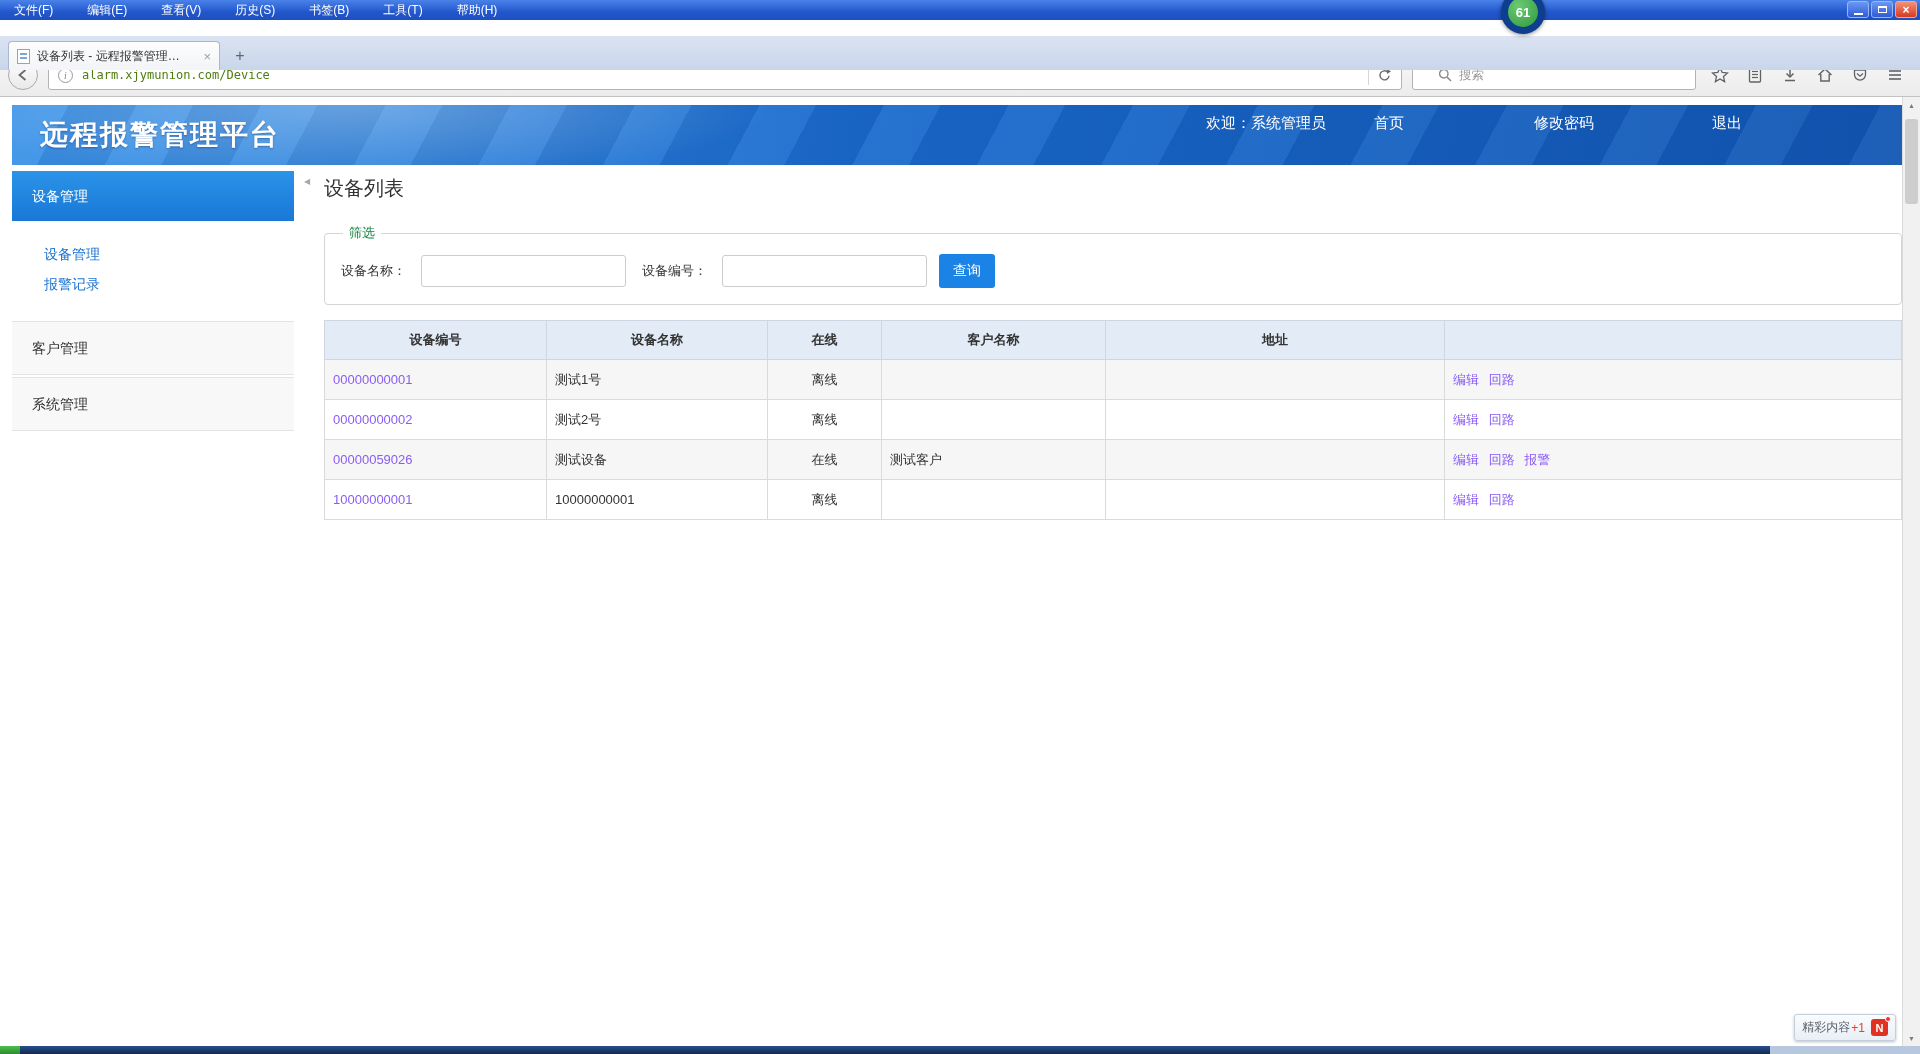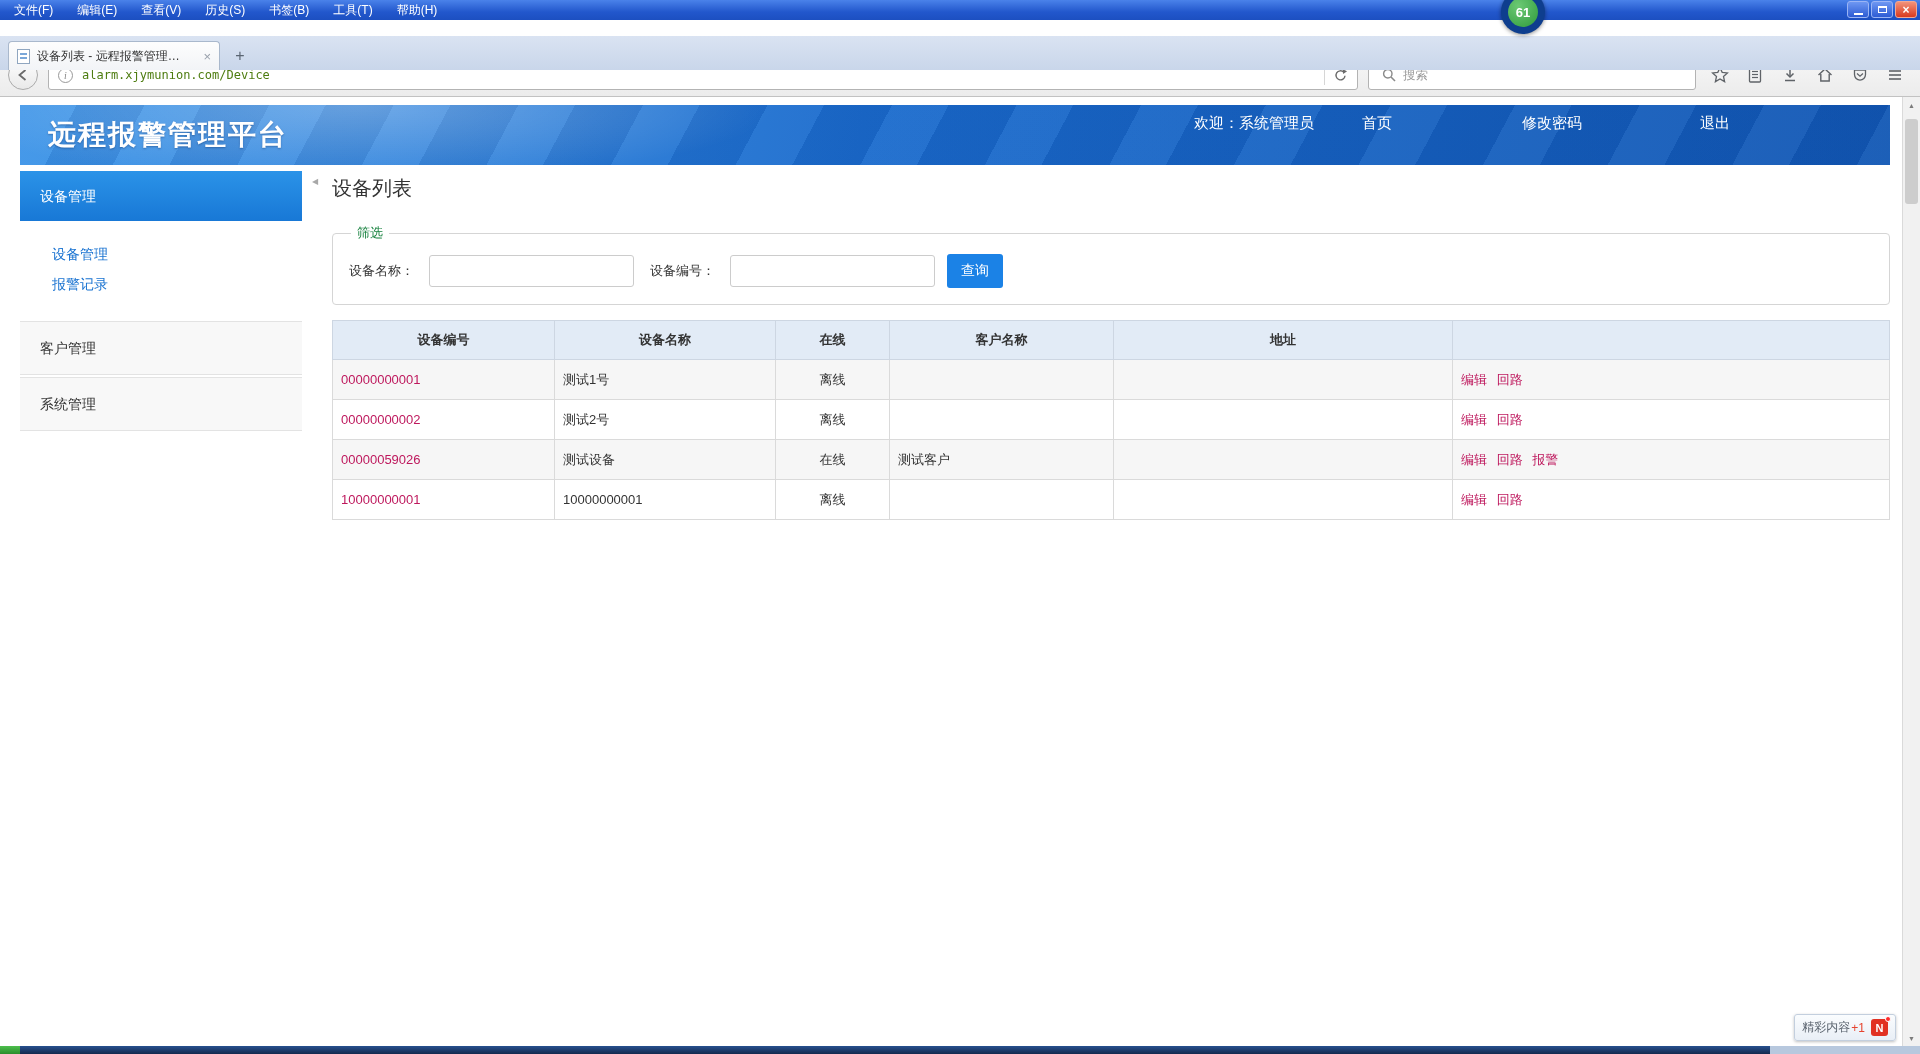--- a/index.html
+++ b/index.html
@@ -4,21 +4,21 @@
 <style>
   * { margin:0; padding:0; box-sizing:border-box; }
   body { width:1920px; height:1054px; position:relative; overflow:hidden; background:#fff;
          font-family:"Liberation Sans", sans-serif; }
   a { text-decoration:none; cursor:pointer; }
 
   
   .titlebar { position:absolute; top:0; left:0; right:0; height:20px; z-index:50;
               background:linear-gradient(180deg,#4a82ea,#2257cc 60%,#1c4fc0);
               display:flex; align-items:center; }
-  .menubar { display:flex; gap:8px; padding-left:6px; }
+  .menubar { display:flex; gap:18px; padding-left:6px; }
   .menu-item { color:#fff; font-size:12px; padding:1px 8px; white-space:nowrap; }
   .winbtns { position:absolute; right:3px; top:1px; display:flex; gap:2px; }
   .winbtn { width:22px; height:17px; border-radius:3px; display:flex; align-items:center; justify-content:center; }
   .winbtn.minmax { background:linear-gradient(#6e97f2,#2d5cd4); border:1px solid #9ab4f5; }
   .winbtn.closew { background:linear-gradient(#f2927a,#d83a20); border:1px solid #f0a896;
                    color:#fff; font-size:12px; font-weight:bold; line-height:1; }
   .glyph-min { width:9px; height:2px; background:#fff; margin-top:8px; }
   .glyph-max { width:9px; height:7px; border:1px solid #fff; border-top-width:2px; }
 
   .badge { position:absolute; left:1501px; top:-10px; width:44px; height:44px; border-radius:50%;
@@ -50,32 +50,32 @@
   .backbtn { width:30px; height:30px; border-radius:50%; border:1px solid #ababab; flex:0 0 auto;
              background:linear-gradient(#fdfdfd,#e9e9e9); display:flex; align-items:center; justify-content:center; }
   .urlbar { flex:1; min-width:0; height:30px; background:#fff; border:1px solid #b3b3b3; border-radius:3px;
             margin:0 10px; display:flex; align-items:center; padding:0 9px; }
   .info-icon { width:15px; height:15px; border:1px solid #999; border-radius:50%; color:#888;
                font-size:10px; font-style:italic; font-family:"Liberation Serif",serif; flex:0 0 auto;
                display:flex; align-items:center; justify-content:center; }
   .url-text { flex:1; margin-left:9px; font-family:"DejaVu Sans Mono",monospace; font-size:12px; color:#4d7c0f;
               white-space:nowrap; overflow:hidden; }
   .reload-btn { border-left:1px solid #d6d6d6; padding-left:8px; height:20px; display:flex; align-items:center; }
-  .searchbar { width:328px; height:30px; background:#fff; border:1px solid #b3b3b3; border-radius:3px;
-               display:flex; align-items:center; padding:0 13px; flex:0 0 auto; }
+  .searchbar { width:284px; height:30px; background:#fff; border:1px solid #b3b3b3; border-radius:3px;
+               display:flex; align-items:center; padding:0 25px; flex:0 0 auto; }
   .searchbar input { border:none; outline:none; flex:1; margin-left:7px; font-size:12.5px; color:#333;
                      font-family:inherit; background:transparent; }
   .searchbar input::placeholder { color:#9a9a9a; }
   .toolicons { display:flex; align-items:center; gap:17px; margin:0 8px 0 15px; flex:0 0 auto; }
   .ticon { display:flex; align-items:center; justify-content:center; }
 
   
   .viewport { position:absolute; top:97px; left:0; right:0; bottom:8px; background:#fff; }
   .webpage { position:absolute; top:0; left:0; right:18px; bottom:0; overflow:hidden; }
-  .page-inner { padding:8px 12px 0 12px;margin-left:8px; }
+  .page-inner { padding:8px 0 0 12px; }
 
   .site-header { height:60px; position:relative; overflow:hidden;
                  background:linear-gradient(100deg,#3c94e8 0%,#1a6bcd 45%,#1157b4 100%); }
   .site-header::before { content:""; position:absolute; inset:0;
      background:radial-gradient(ellipse 700px 130px at 18% 0%, rgba(255,255,255,.28), transparent 60%),
        repeating-linear-gradient(118deg, rgba(255,255,255,.05) 0 50px, rgba(10,30,90,.09) 50px 110px); }
   .site-title { position:relative; color:#fff; font-size:28px; font-weight:bold; letter-spacing:2px;
                 line-height:60px; padding-left:28px; text-shadow:0 1px 2px rgba(0,30,80,.35); }
   .header-nav { position:absolute; top:9px; right:160px; display:flex; align-items:center;
                 color:#fff; font-size:15px; z-index:2; }
@@ -113,21 +113,21 @@
                color:#33506e; font-size:7px; display:flex; align-items:center; justify-content:center; }
 
   
   .device-table { width:100%; border-collapse:collapse; margin-top:15px; table-layout:fixed; }
   .device-table th { background:#e2ebf6; border:1px solid #cdd6e2; height:39px; font-size:13px;
                      color:#333; font-weight:bold; text-align:center; }
   .device-table td { border:1px solid #dadada; height:40px; font-size:13px; color:#333; padding:0 8px;
                      overflow:hidden; white-space:nowrap; }
   .device-table tbody tr:nth-child(odd) { background:#f6f6f6; }
   .cell-center { text-align:center; }
-  .tlink { color:#be185d; }
+  .tlink { color:#8b5cf6; }
   .st-off { color:#e60000; } .st-on { color:#0ba00b; }
   .actions a { margin-right:6px; }
 
   
   .scrollbar { position:absolute; top:0; right:0; bottom:0; width:18px; background:#f1f1f1;
                border-left:1px solid #dadada; }
   .sb-up,.sb-down { position:absolute; left:0; right:0; height:16px; color:#7b7b7b; font-size:7px;
                     display:flex; align-items:center; justify-content:center; }
   .sb-up { top:0; } .sb-down { bottom:0; }
   .sb-thumb { position:absolute; left:2px; right:2px; top:22px; height:85px; background:#cdcdcd; border-radius:3px; }

